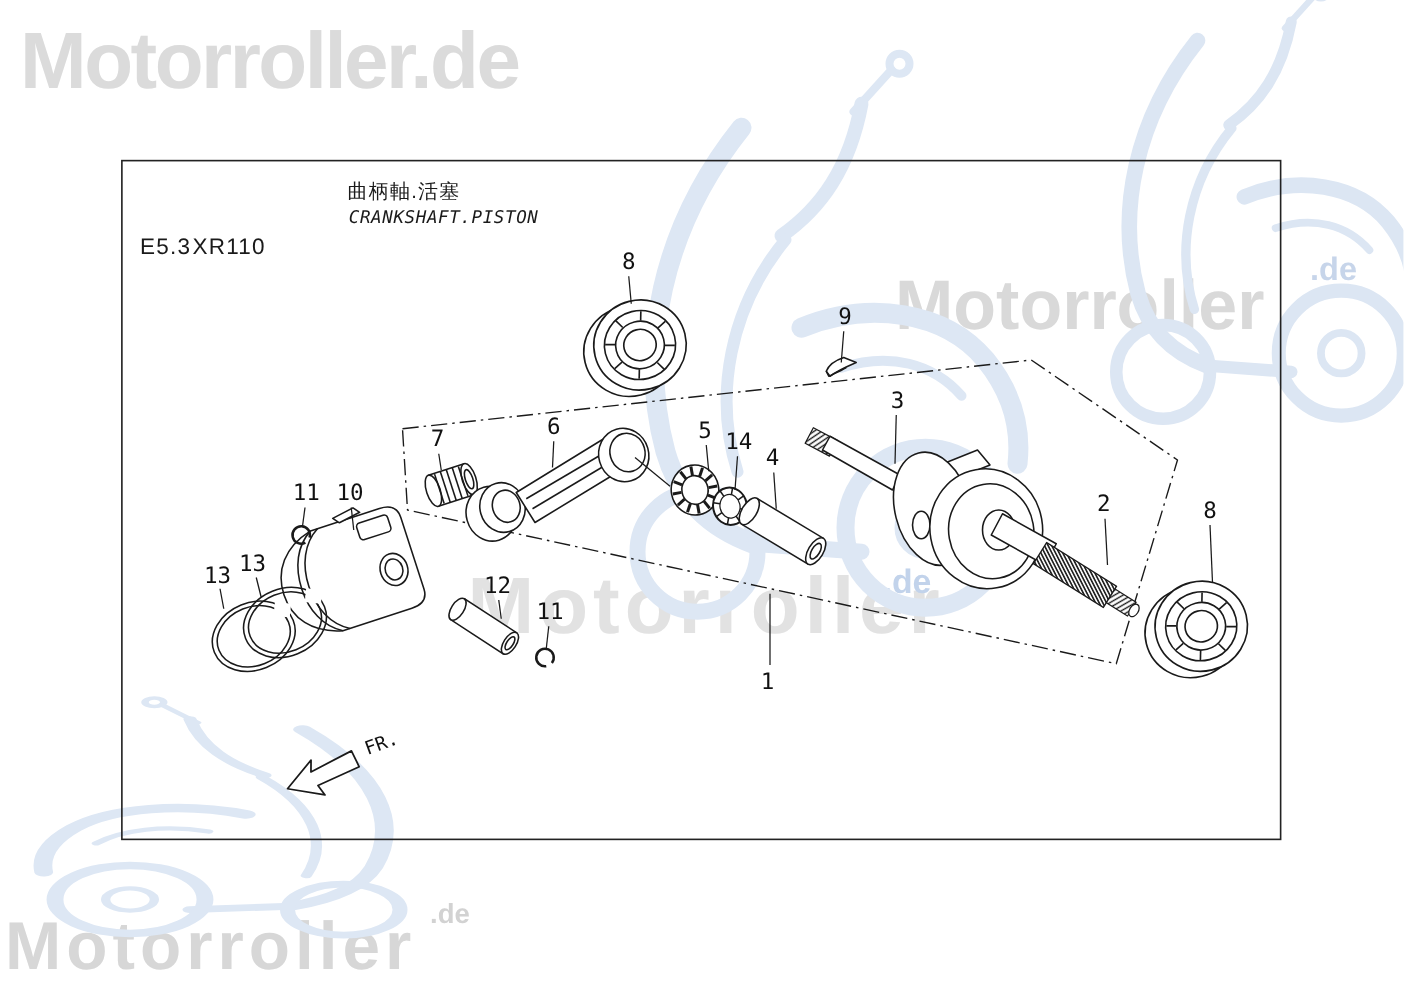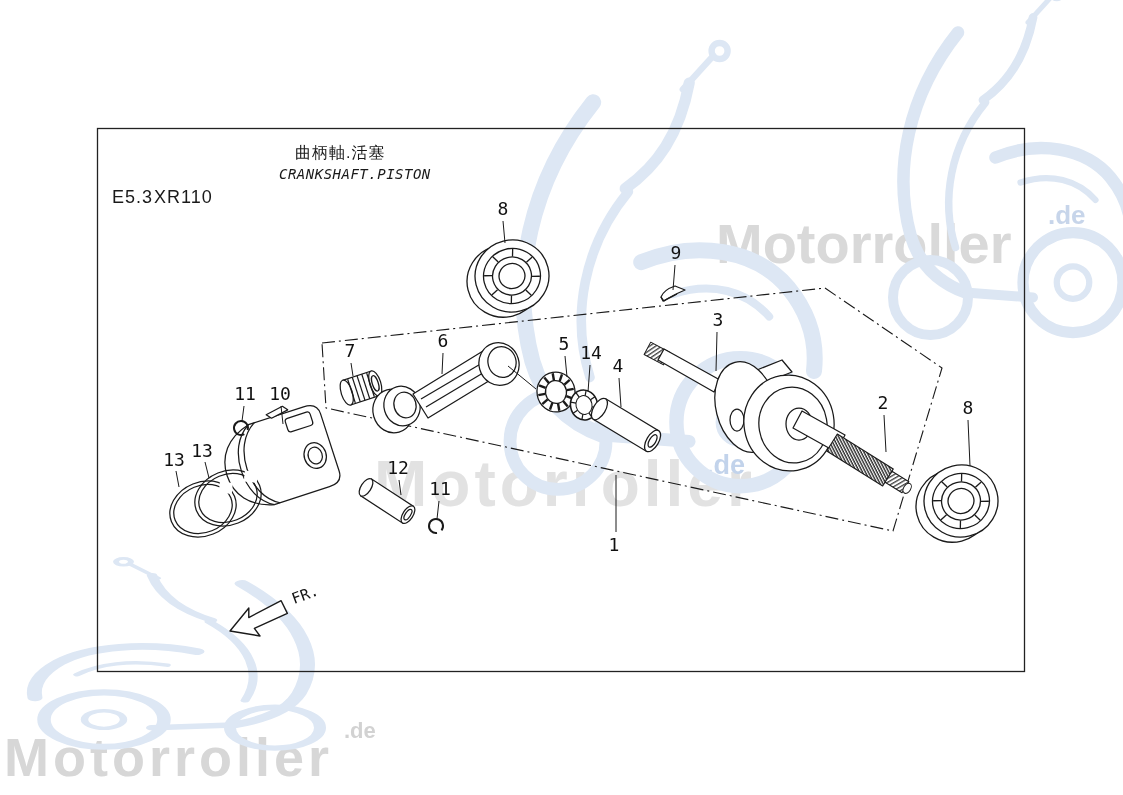--- a/index.html
+++ b/index.html
@@ -10,30 +10,31 @@
   .wm-topright{left:716px;top:216px;font-size:56px;color:#d9d9d9;}
   .wm-topright-de{left:1048px;top:202px;font-size:26px;color:#c7d5ea;}
   .wm-center{left:374px;top:452px;font-size:64px;letter-spacing:4px;color:#e2e2e2;}
   .wm-center-de{left:706px;top:452px;font-size:27px;color:#c2d3eb;}
   .wm-bottom{left:4px;top:730px;font-size:54px;letter-spacing:4px;color:#d7d7d7;}
   .wm-bottom-de{left:344px;top:720px;font-size:22px;color:#d2d2d2;}
   .svg-layer{position:absolute;left:0;top:0;z-index:2;}
   .wm-layer{z-index:0;}
   .title-block span{position:absolute;z-index:3;color:#1a1a1a;white-space:nowrap;}
   .t-row1{font-size:18px;letter-spacing:1px;margin-top:44px;}
-  .t-zh{font-size:16px;letter-spacing:1px;margin-left:17px;}
+  .t-zh{font-size:16px;letter-spacing:1px;}
   .t-row2{font-family:"DejaVu Sans Mono",monospace;font-size:14px;letter-spacing:0.5px;font-style:italic;}
   text.callout{font-family:"DejaVu Sans Mono",monospace;font-size:18px;fill:#111;}
   text.fr-label{font-family:"DejaVu Sans Mono",monospace;font-size:15px;fill:#111;}
 </style>
 </head>
 <body>
 
 <div id="stage">
 
+  <div class="wm wm-topleft wm-layer">Motorroller.de</div>
   <div class="wm wm-topright wm-layer">Motorroller</div>
   <div class="wm wm-topright-de wm-layer">.de</div>
   <div class="wm wm-center wm-layer">Motorroller</div>
   <div class="wm wm-center-de wm-layer">.de</div>
   <div class="wm wm-bottom wm-layer">Motorroller</div>
   <div class="wm wm-bottom-de wm-layer">.de</div>
 
   <svg class="svg-layer" width="1123" height="795" viewBox="0 0 1123 795">
     <defs>
       <pattern id="pat-spline" patternUnits="userSpaceOnUse" width="2.6" height="2.6" patternTransform="rotate(31)">

